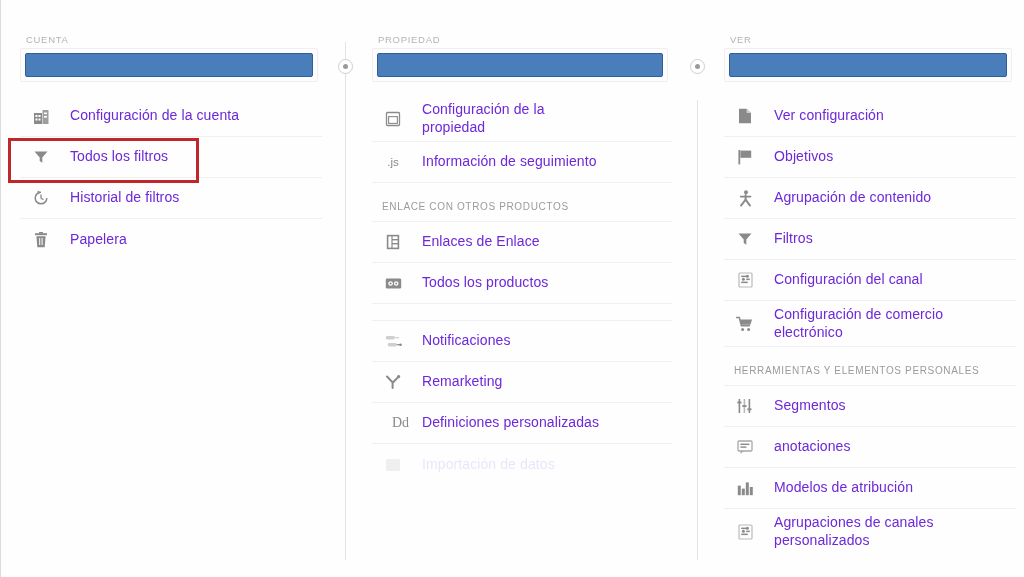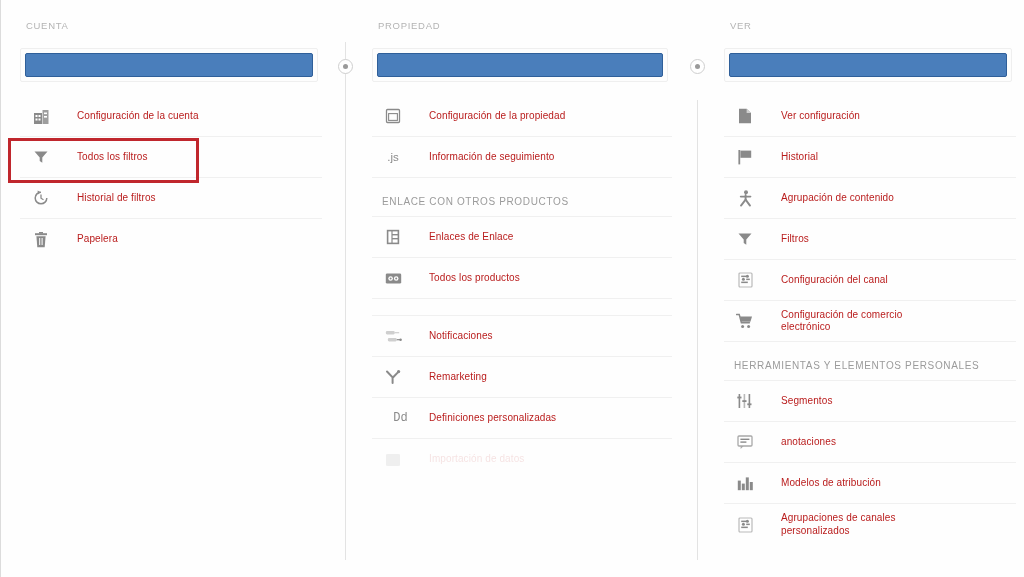--- a/index.html
+++ b/index.html
@@ -23,21 +23,21 @@
     position: absolute;
     top: 0;
     height: 577px;
   }
   .col-account  { left: 8px;   width: 322px; }
   .col-property { left: 360px; width: 320px; }
   .col-view     { left: 712px; width: 312px; }
 
   .col-label {
     position: absolute;
-    top: 20px;
+    top: 34px;
     left: 18px;
     font-size: 9.5px;
     letter-spacing: 0.7px;
     color: #b4b4b4;
     font-weight: 400;
     text-transform: uppercase;
     white-space: nowrap;
   }
   .selector-wrap {
     position: absolute;
@@ -64,28 +64,28 @@
     align-items: center;
     min-height: 41px;
     padding: 5px 6px 5px 10px;
     border-bottom: 1px solid #f0f0f0;
     cursor: pointer;
   }
   .menu-item:last-child { border-bottom: none; }
   .menu-item .ico {
     flex: 0 0 22px;
     width: 22px; height: 22px;
-    margin-right: 25px;
+    margin-right: 18px;
     display: flex; align-items: center; justify-content: center;
     color: #8a8a8a;
   }
   .menu-item .ico svg { display: block; }
   .menu-item .lbl {
-    font-size: 10px;
-    color: #b91c1c;
+    font-size: 14px;
+    color: #6d28d9;
     line-height: 1.25;
     letter-spacing: 0.1px;
   }
   .menu-item.two-line .lbl { max-width: 170px; }
 
   .section-head {
     display: flex;
     align-items: center;
     gap: 8px;
     padding: 18px 0 9px 10px;
@@ -288,21 +288,21 @@
               <path d="M2 2.5 L7.6 8.4 V14" stroke="#8a8a8a" stroke-width="2" fill="none" stroke-linecap="round"></path>
               <path d="M13.6 2.6 L8.4 8" stroke="#8a8a8a" stroke-width="2" fill="none" stroke-linecap="round"></path>
               <circle cx="13.6" cy="2.6" r="1.6" fill="#8a8a8a"></circle>
             </svg>
         </span>
         <span class="lbl">Remarketing</span>
       </div>
 
       <div class="menu-item">
         <span class="ico">
-          <span style="font-size:12px;color:#8a8a8a;font-family:Liberation Mono, monospace;padding-left:15px;">Dd</span>
+          <span style="font-size:14px;color:#8a8a8a;font-family:Liberation Serif, serif;padding-left:15px;">Dd</span>
         </span>
         <span class="lbl">Definiciones personalizadas</span>
       </div>
 
       <div class="menu-item faded">
         <span class="ico">
           <svg width="16" height="14" viewBox="0 0 16 14">
               <rect x="1" y="1" width="14" height="12" rx="1.2" fill="#8a8a8a"></rect>
             </svg>
         </span>
@@ -329,21 +329,21 @@
         <span class="lbl">Ver configuración</span>
       </div>
 
       <div class="menu-item">
         <span class="ico">
           <svg width="16" height="16" viewBox="0 0 16 16">
               <rect x="1.4" y="1" width="1.8" height="14.4" fill="#8a8a8a"></rect>
               <path d="M3.4 1.6h10.8v7.2H3.4z" fill="#8a8a8a"></path>
             </svg>
         </span>
-        <span class="lbl">Historial</span>
+        <span class="lbl">Objetivos</span>
       </div>
 
       <div class="menu-item">
         <span class="ico">
           <svg width="15" height="17" viewBox="0 0 15 17">
               <circle cx="8" cy="2.3" r="2" fill="#8a8a8a"></circle>
               <path d="M7.6 5 L7.6 9.6 L3 15.6" stroke="#8a8a8a" stroke-width="1.9" fill="none" stroke-linecap="round"></path>
               <path d="M7.6 9.6 L12 15.6" stroke="#8a8a8a" stroke-width="1.9" fill="none" stroke-linecap="round"></path>
               <path d="M2.6 6.6 L12.6 6.6" stroke="#8a8a8a" stroke-width="1.6" fill="none" stroke-linecap="round"></path>
             </svg>

